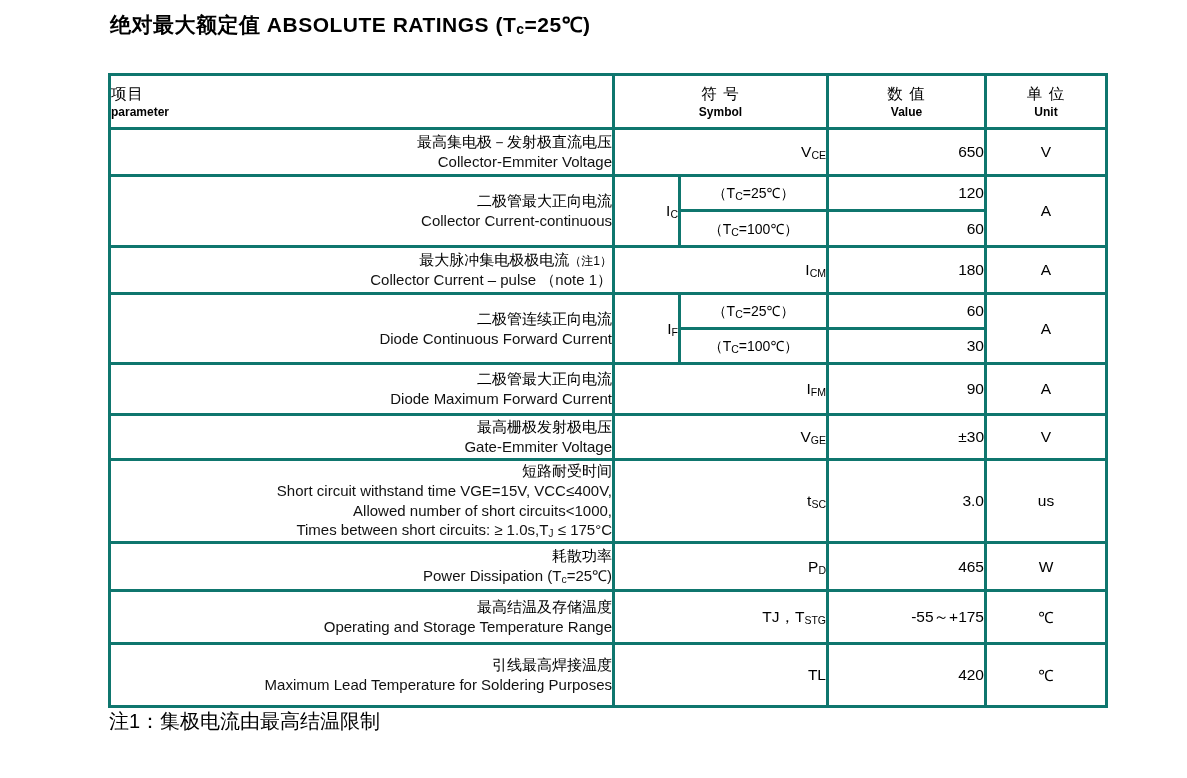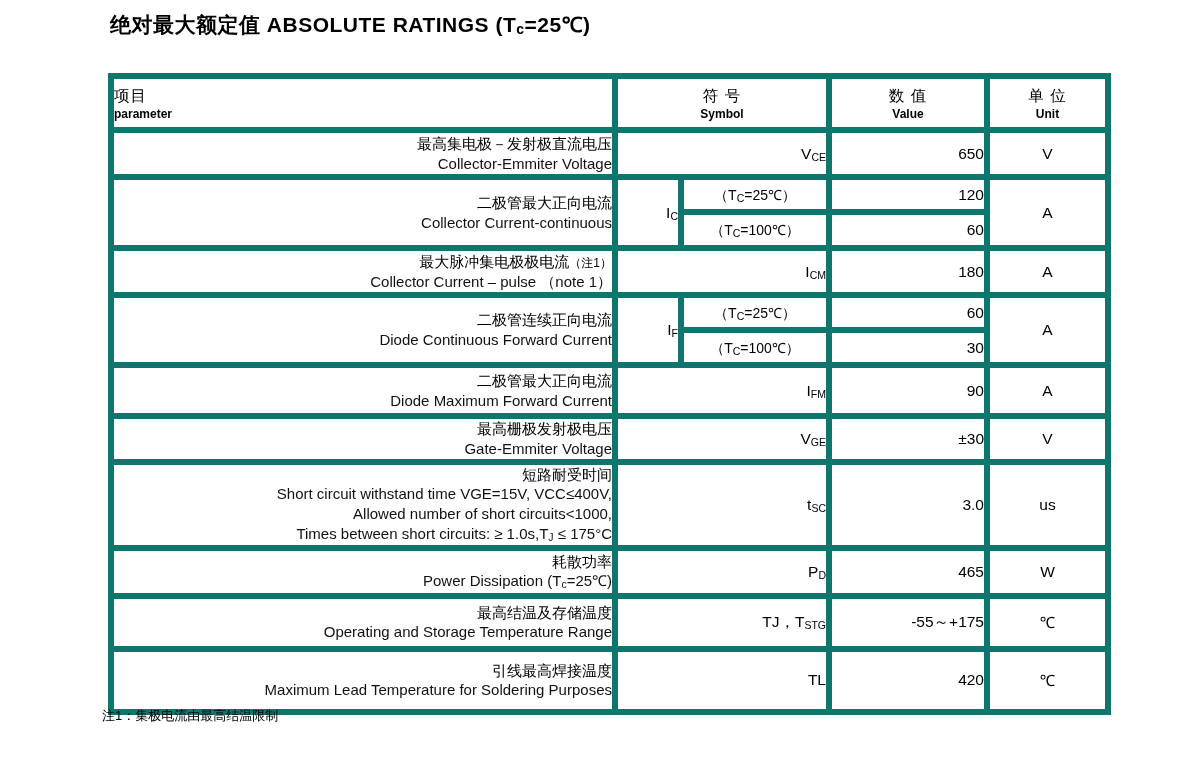--- a/index.html
+++ b/index.html
@@ -16,21 +16,21 @@
     white-space:nowrap;
   }
   .page-title sub { font-size:14px; vertical-align:-2px; font-weight:bold; }
 
   table.ratings {
     position:absolute; left:108px; top:73px;
     width:997px;
     border-collapse:collapse; table-layout:fixed;
   }
   table.ratings td, table.ratings th {
-    border:6px solid #0f766e;
+    border:3px solid #0f766e;
     padding:0; margin:0;
     vertical-align:middle;
     font-weight:normal;
     background:#fff;
   }
   .cell-param {
     text-align:right; padding:5px 10px;
     font-size:15px; line-height:1.32;
   }
   .cell-param .zh { font-size:15px; }
@@ -44,22 +44,22 @@
   .hd-en { font-size:12px; font-weight:bold; }
   .hd-left { text-align:left; padding:6px 10px; }
   .hd-center { text-align:center; }
 
   
   tr.h54{height:54px} tr.h47{height:47px} tr.h35{height:35px} tr.h36{height:36px}
   tr.h51{height:51px} tr.h45{height:45px} tr.h79{height:79px} tr.h48{height:48px}
   tr.h53{height:53px} tr.h63{height:63px}
 
   .notes {
-    position:absolute; left:102px; top:706px;
-    font-size:13px; line-height:1.55;
+    position:absolute; left:109px; top:706px;
+    font-size:20px; line-height:1.55;
   }
 </style>
 </head>
 <body>
 
 <div class="page-title"><span>绝对最大额定值 ABSOLUTE RATINGS (T</span><sub>c</sub><span>=25℃)</span></div>
 
 <table class="ratings">
   <colgroup>
     <col style="width:504px">

